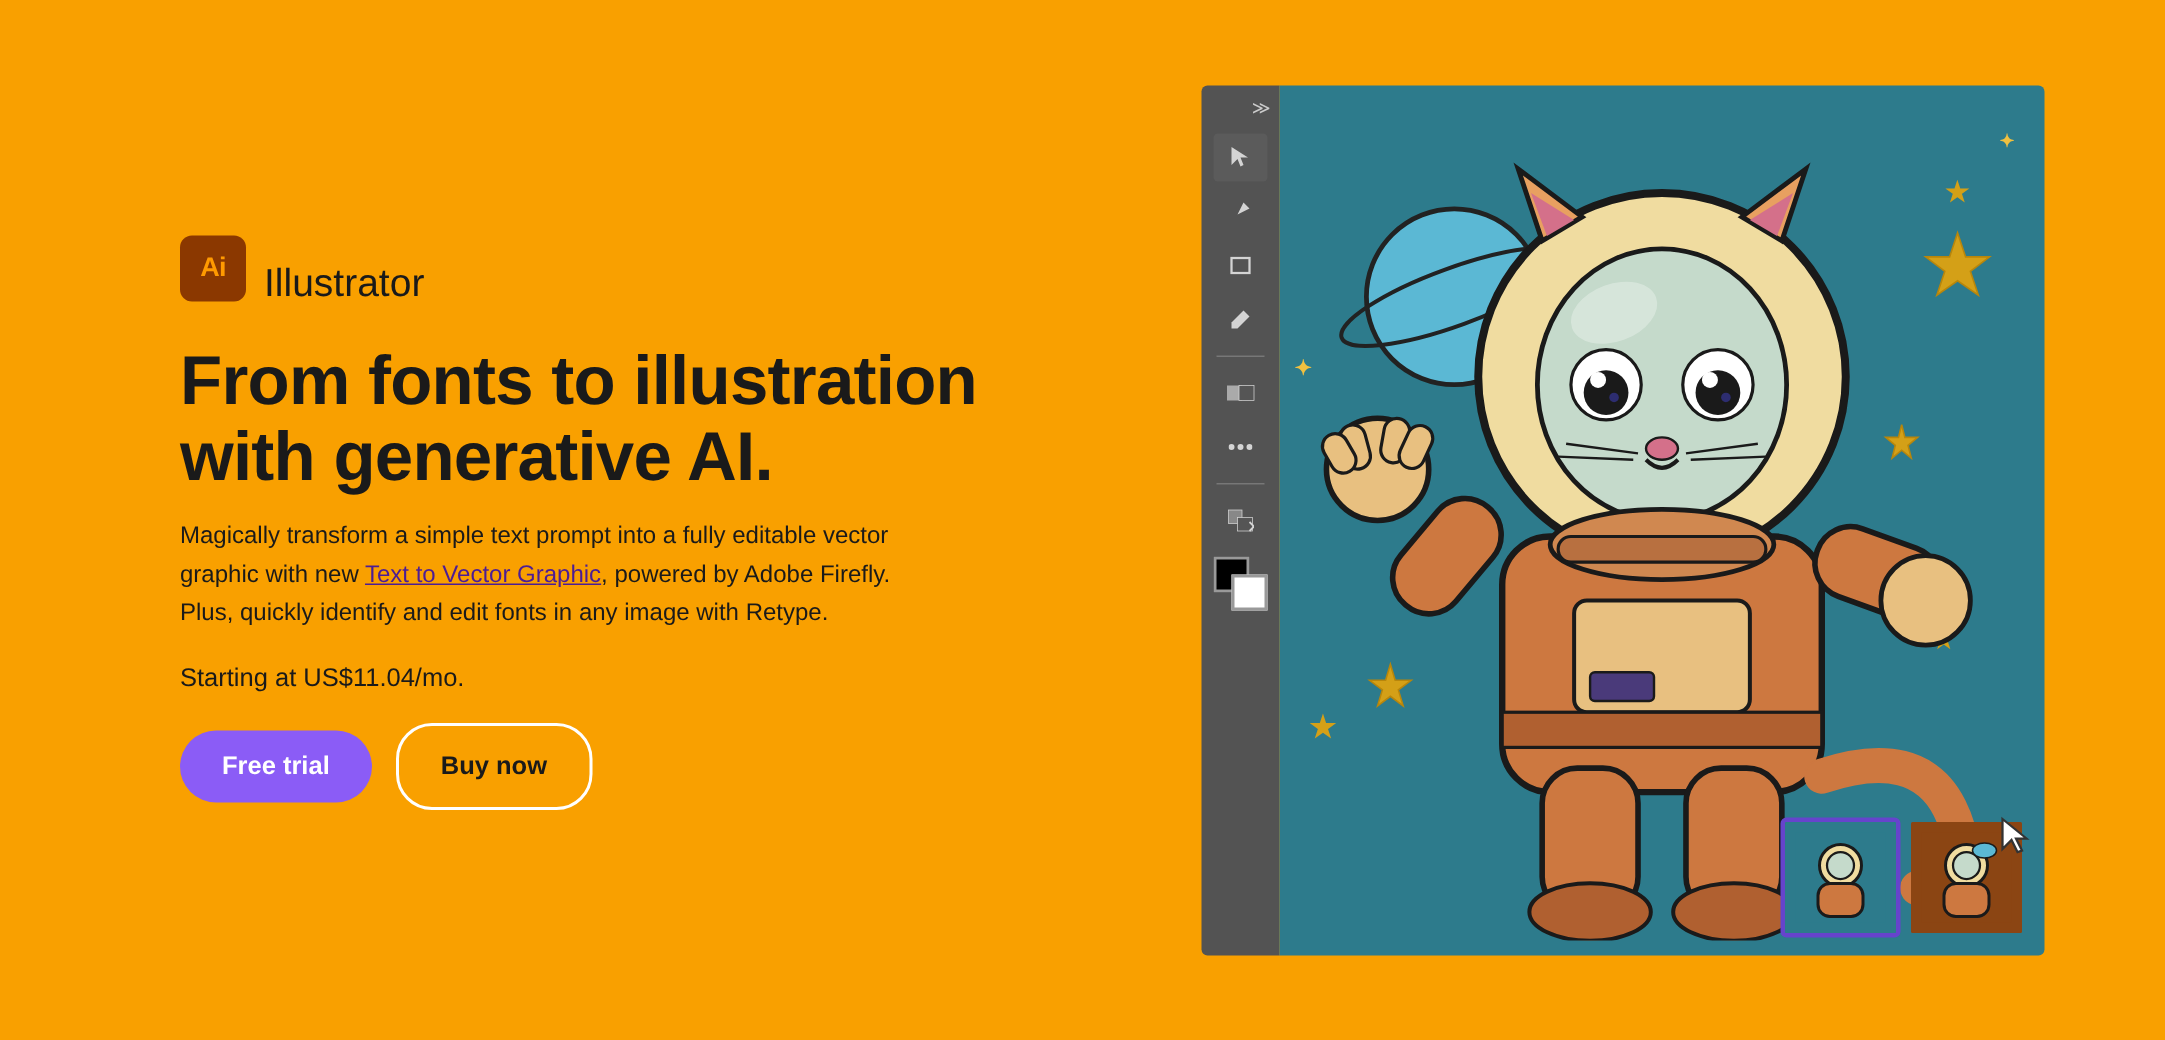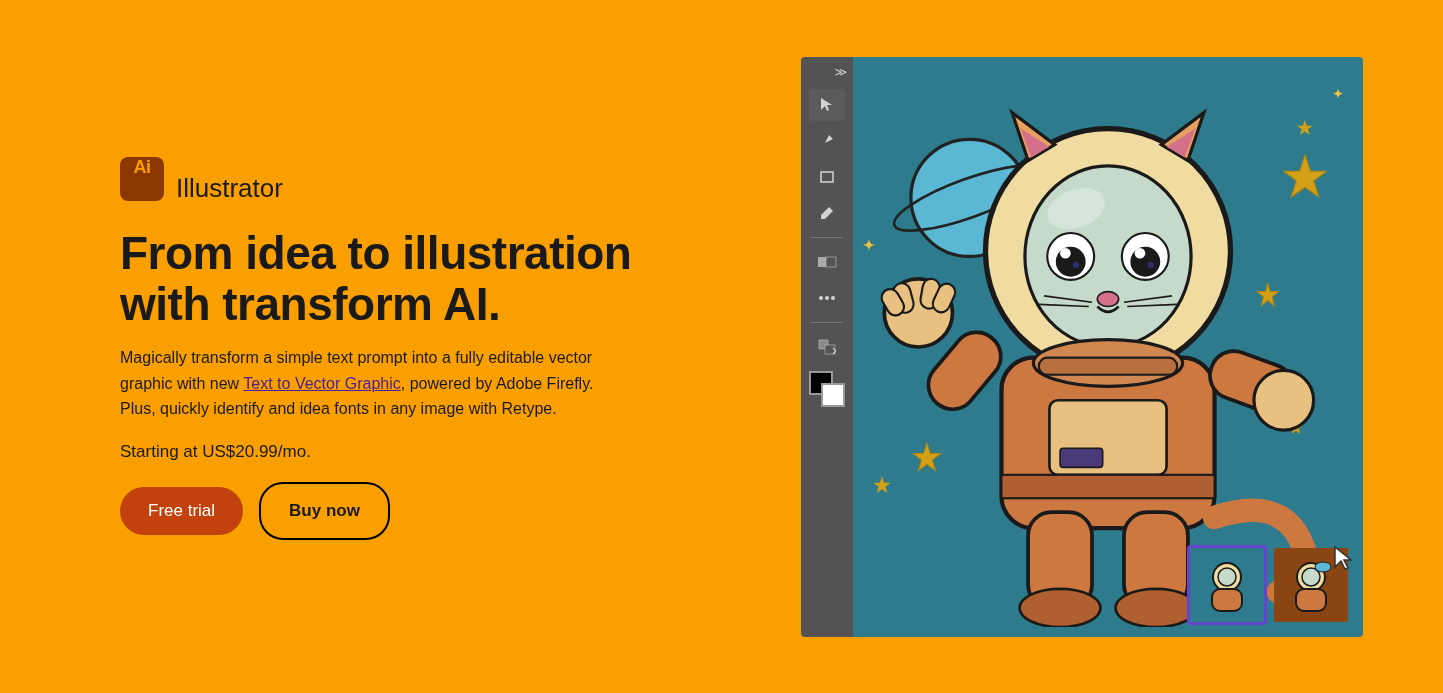--- a/index.html
+++ b/index.html
@@ -37,20 +37,21 @@
       gap: 12px;
       margin-bottom: 8px;
     }
 
     .ai-logo {
       width: 44px;
       height: 44px;
       background: #8B3800;
       border-radius: 8px;
       display: flex;
+      align-items: center;
       justify-content: center;
       flex-shrink: 0;
     }
 
     .ai-logo-text {
       color: #FF9A00;
       font-size: 18px;
       font-weight: 700;
       font-family: 'Adobe Clean', Arial, sans-serif;
       letter-spacing: -0.5px;
@@ -90,36 +91,36 @@
     }
 
     .cta-row {
       display: flex;
       gap: 16px;
       align-items: center;
       margin-top: 4px;
     }
 
     .btn-free-trial {
-      background: #c2410c;
+      background: #8b5cf6;
       color: #ffffff;
       border: none;
       border-radius: 24px;
       padding: 14px 28px;
       font-size: 17px;
-      font-weight: 400;
+      font-weight: 700;
       cursor: pointer;
       white-space: nowrap;
       text-align: right;
     }
 
     .btn-buy-now {
       background: transparent;
       color: #1a1a1a;
-      border: 2px solid #000000;
+      border: 2px solid #ffffff;
       border-radius: 24px;
       padding: 17px 28px;
       font-size: 17px;
       font-weight: 600;
       cursor: pointer;
       white-space: nowrap;
     }
 
     
     .right-content {
@@ -314,27 +315,27 @@
 
   <div class="left-content">
 
     <div class="logo-row">
       <div class="ai-logo">
         <span class="ai-logo-text">Ai</span>
       </div>
       <span class="app-name">Illustrator</span>
     </div>
 
-    <h1 class="headline">From idea to illustration with transform AI.</h1>
+    <h1 class="headline">From fonts to illustration with generative AI.</h1>
 
     <p class="description">
-      <span>Magically transform a simple text prompt into a fully editable vector graphic with new </span><a href="#">Text to Vector Graphic</a><span>, powered by Adobe Firefly. Plus, quickly identify and idea fonts in any image with Retype.</span>
+      <span>Magically transform a simple text prompt into a fully editable vector graphic with new </span><a href="#">Text to Vector Graphic</a><span>, powered by Adobe Firefly. Plus, quickly identify and edit fonts in any image with Retype.</span>
     </p>
 
-    <p class="pricing">Starting at US$20.99/mo.</p>
+    <p class="pricing">Starting at US$11.04/mo.</p>
 
     <div class="cta-row">
       <button class="btn-free-trial">Free trial</button>
       <button class="btn-buy-now">Buy now</button>
     </div>
 
   </div>
 
   <div class="right-content">
     <div class="illustrator-window">

